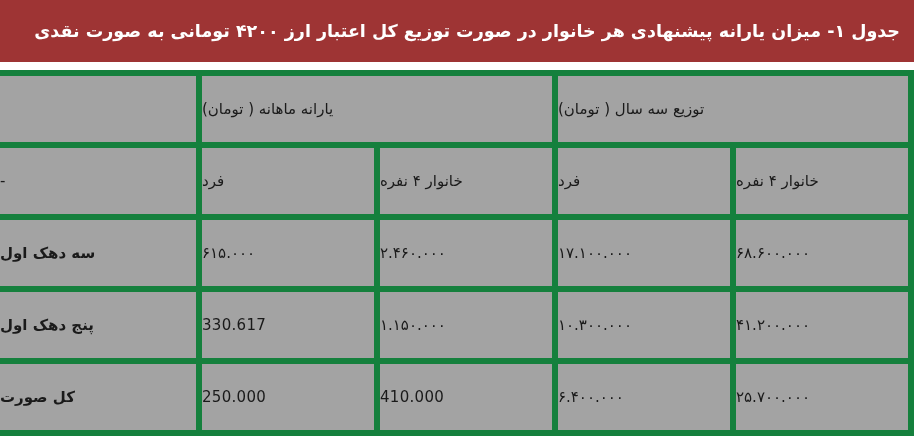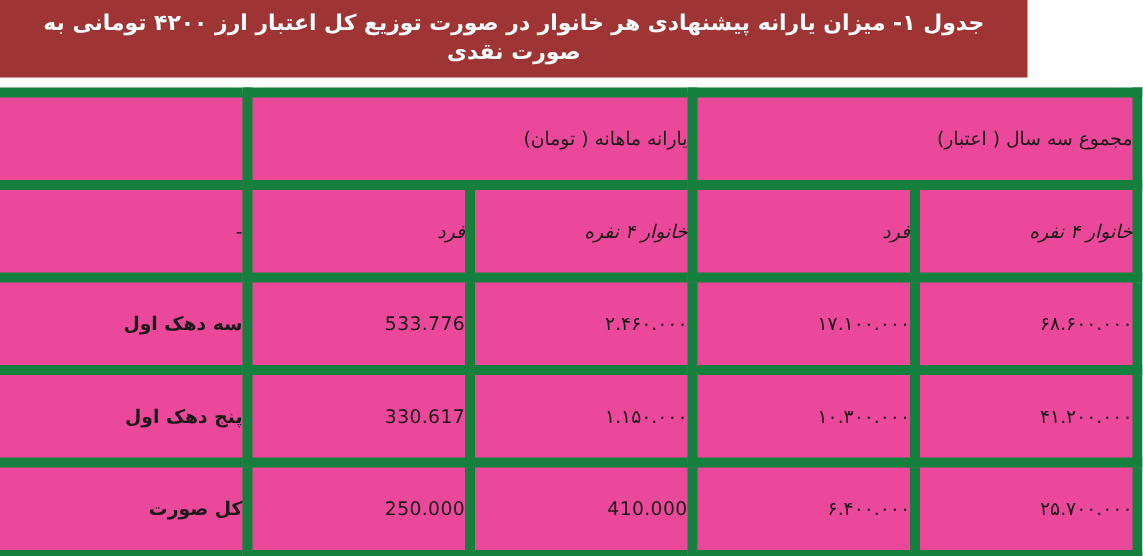--- a/index.html
+++ b/index.html
@@ -17,21 +17,21 @@
     position: relative;
     width: 914px;
     height: 445px;
     box-sizing: border-box;
   }
   
   .title-bar {
     position: absolute;
     left: 0;
     top: 0;
-    width: 822px;
+    width: 914px;
     height: 62px;
     background: #9e3434;
     display: flex;
     align-items: center;
     justify-content: flex-start;
     box-sizing: border-box;
   }
   .title-text {
     color: #ffffff;
     font-size: 17.5px;
@@ -49,36 +49,35 @@
     top: 70px;
     width: 914px;
   }
   table.subsidy {
     border-collapse: collapse;
     width: 914px;
     table-layout: fixed;
     direction: rtl;
   }
   table.subsidy td {
-    border: 8px solid #15803d;
-    text-align: right;
+    border: 6px solid #15803d;
+    text-align: left;
     vertical-align: middle;
     font-size: 15px;
     color: #1a1a1a;
-    background: #ec4899;
+    background: #a3a3a3;
     padding: 0;
     height: 66px;
   }
   td.hdr-group {
     height: 64px;
     font-size: 15.5px;
   }
   td.hdr-sub {
     height: 62px;
-    font-style: italic;
   }
   
   td.rowlabel {
     background: #9e3434;
     color: #ffffff;
     font-weight: bold;
     font-size: 15.5px;
     border-color: #ffffff;
     margin-left: 21px;
   }
@@ -114,21 +113,21 @@
       <colgroup>
         <col class="c-data">
         <col class="c-data">
         <col class="c-data">
         <col class="c-data">
         <col class="c-label">
       </colgroup>
       <tbody>
 
         <tr>
-          <td class="hdr-group" colspan="2">مجموع سه سال ( اعتبار)</td>
+          <td class="hdr-group" colspan="2">توزیع سه سال ( تومان)</td>
           <td class="hdr-group" colspan="2">یارانه ماهانه ( تومان)</td>
           <td class="corner-blank"></td>
         </tr>
 
         <tr>
           <td class="hdr-sub">خانوار ۴  نفره</td>
           <td class="hdr-sub">فرد</td>
           <td class="hdr-sub">خانوار ۴ نفره</td>
           <td class="hdr-sub">فرد</td>
           <td class="corner-dash">-</td>
@@ -138,21 +137,21 @@
           <td>
             <span class="num">۶۸.۶۰۰.۰۰۰</span>
           </td>
           <td>
             <span class="num">۱۷.۱۰۰.۰۰۰</span>
           </td>
           <td>
             <span class="num">۲.۴۶۰.۰۰۰</span>
           </td>
           <td>
-            <span class="num">533.776</span>
+            <span class="num">۶۱۵.۰۰۰</span>
           </td>
           <td class="rowlabel">سه دهک اول</td>
         </tr>
 
         <tr>
           <td>
             <span class="num">۴۱.۲۰۰.۰۰۰</span>
           </td>
           <td>
             <span class="num">۱۰.۳۰۰.۰۰۰</span>

